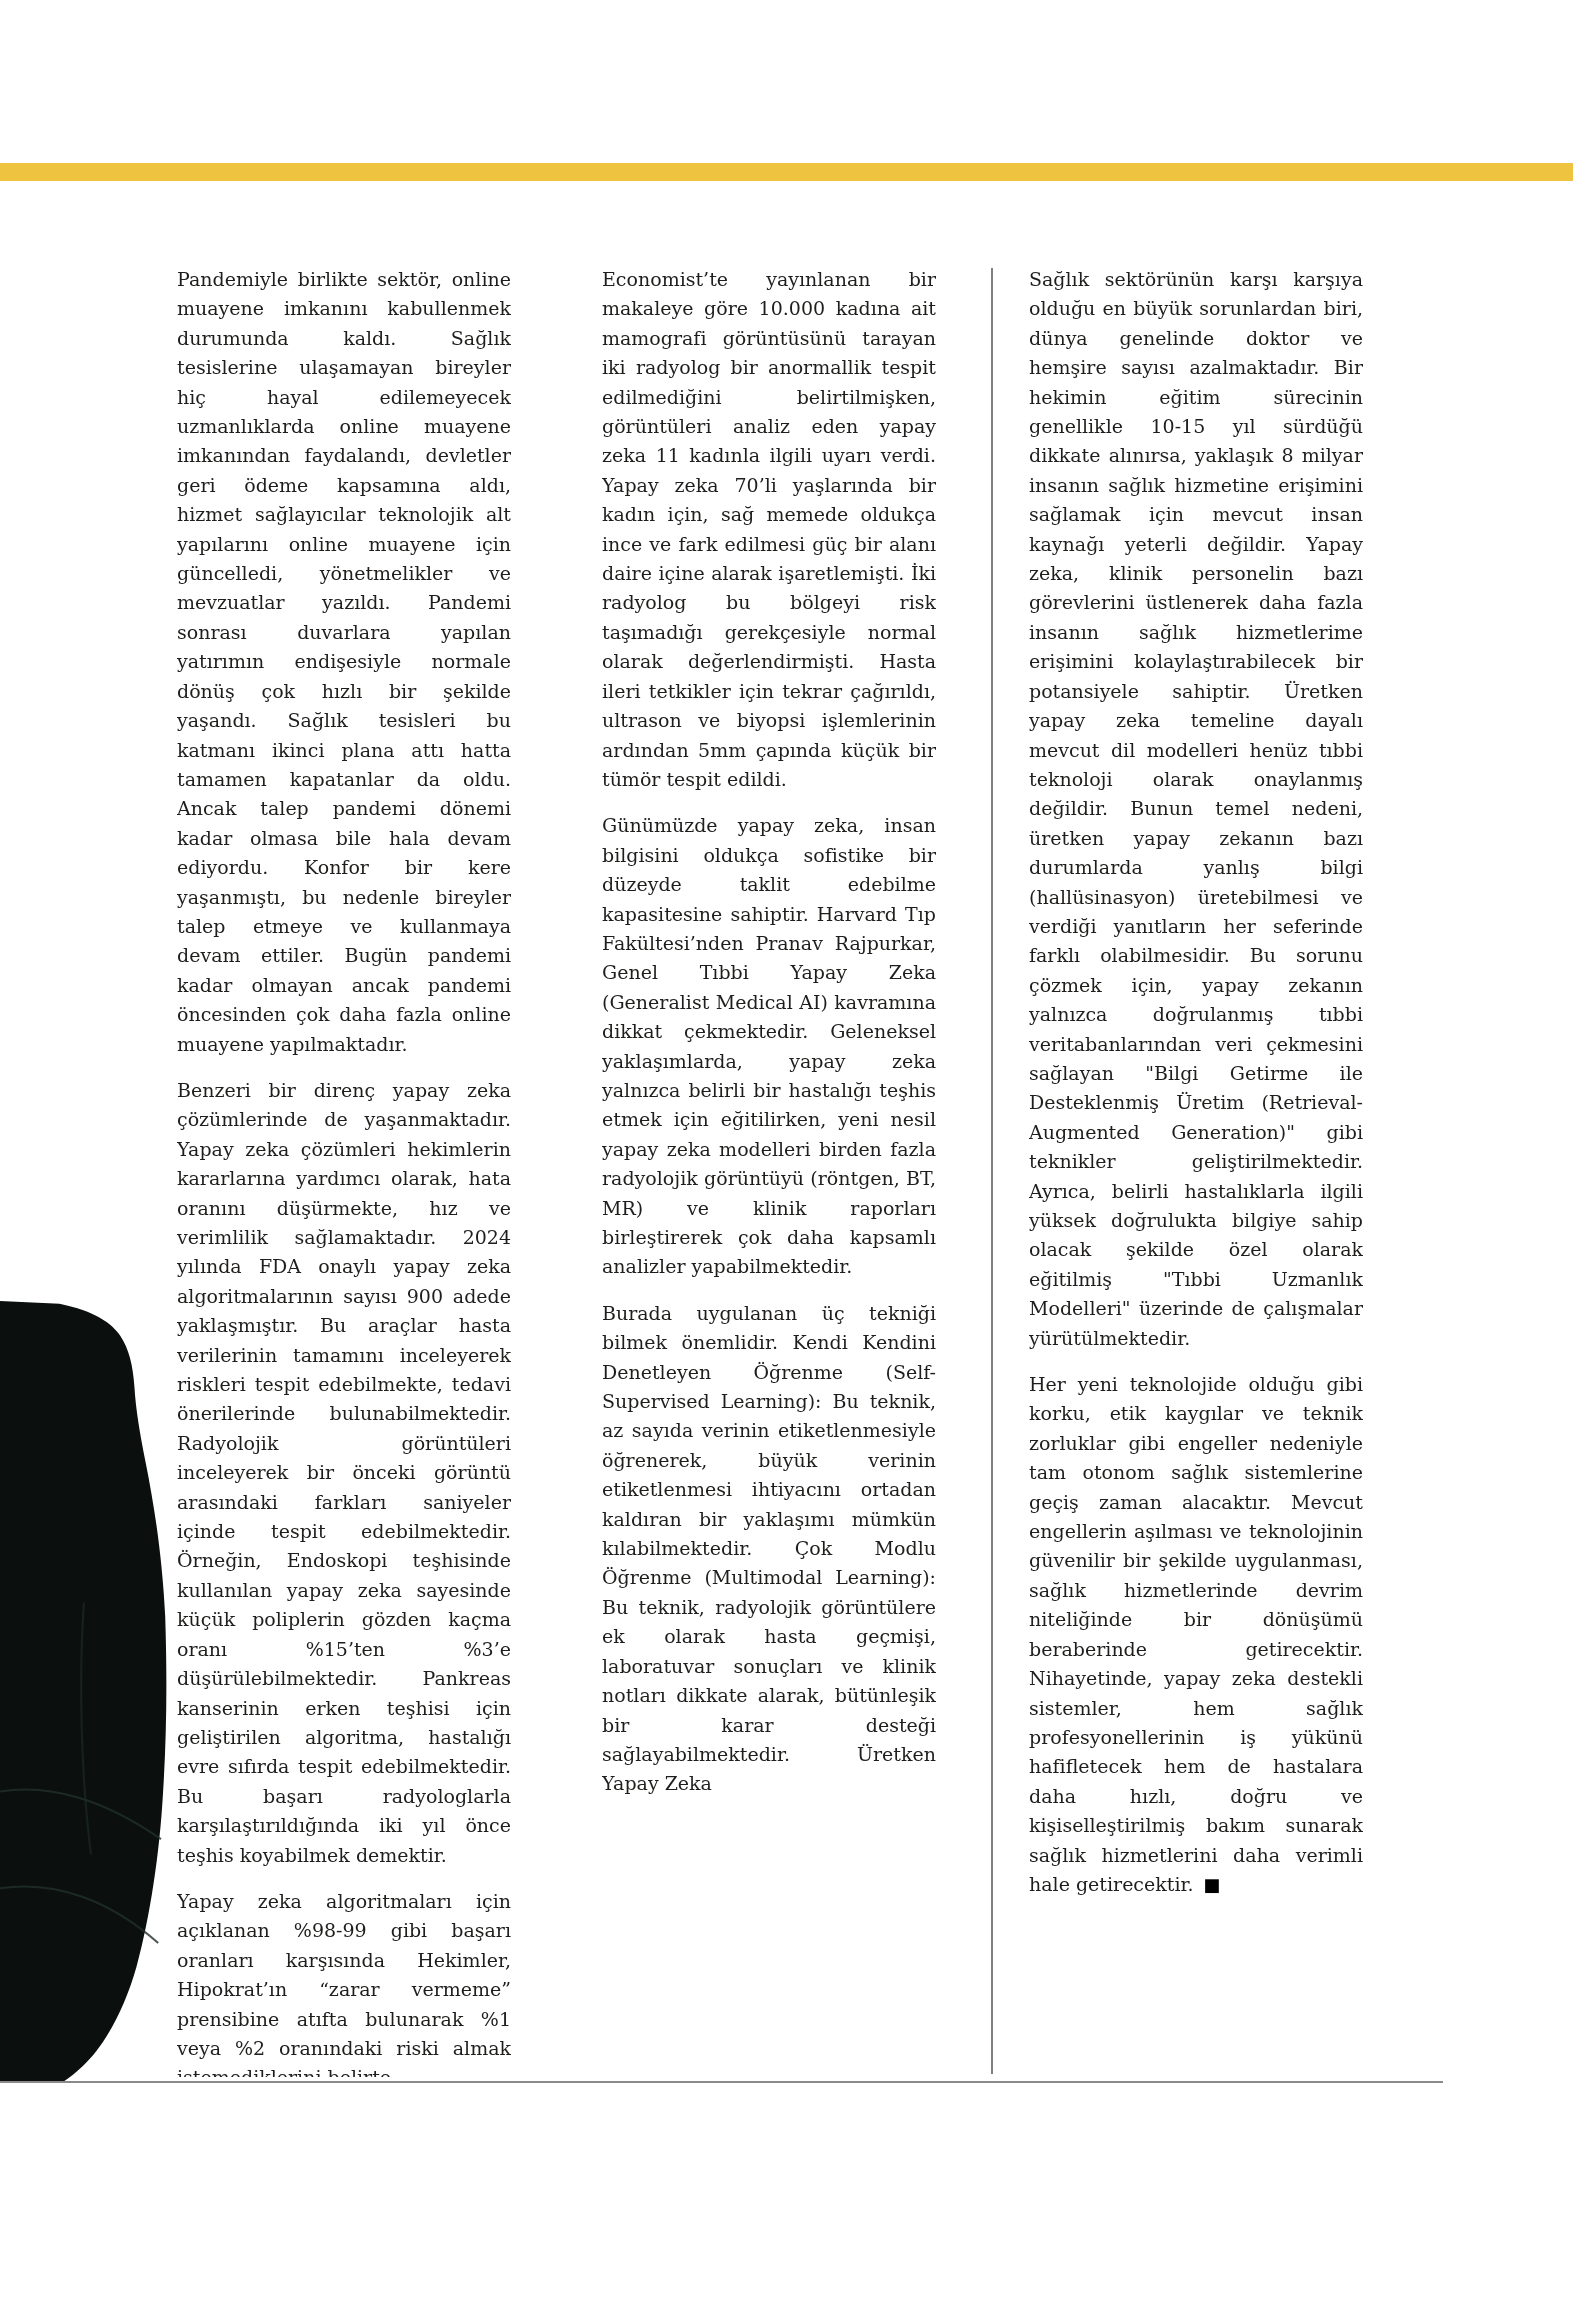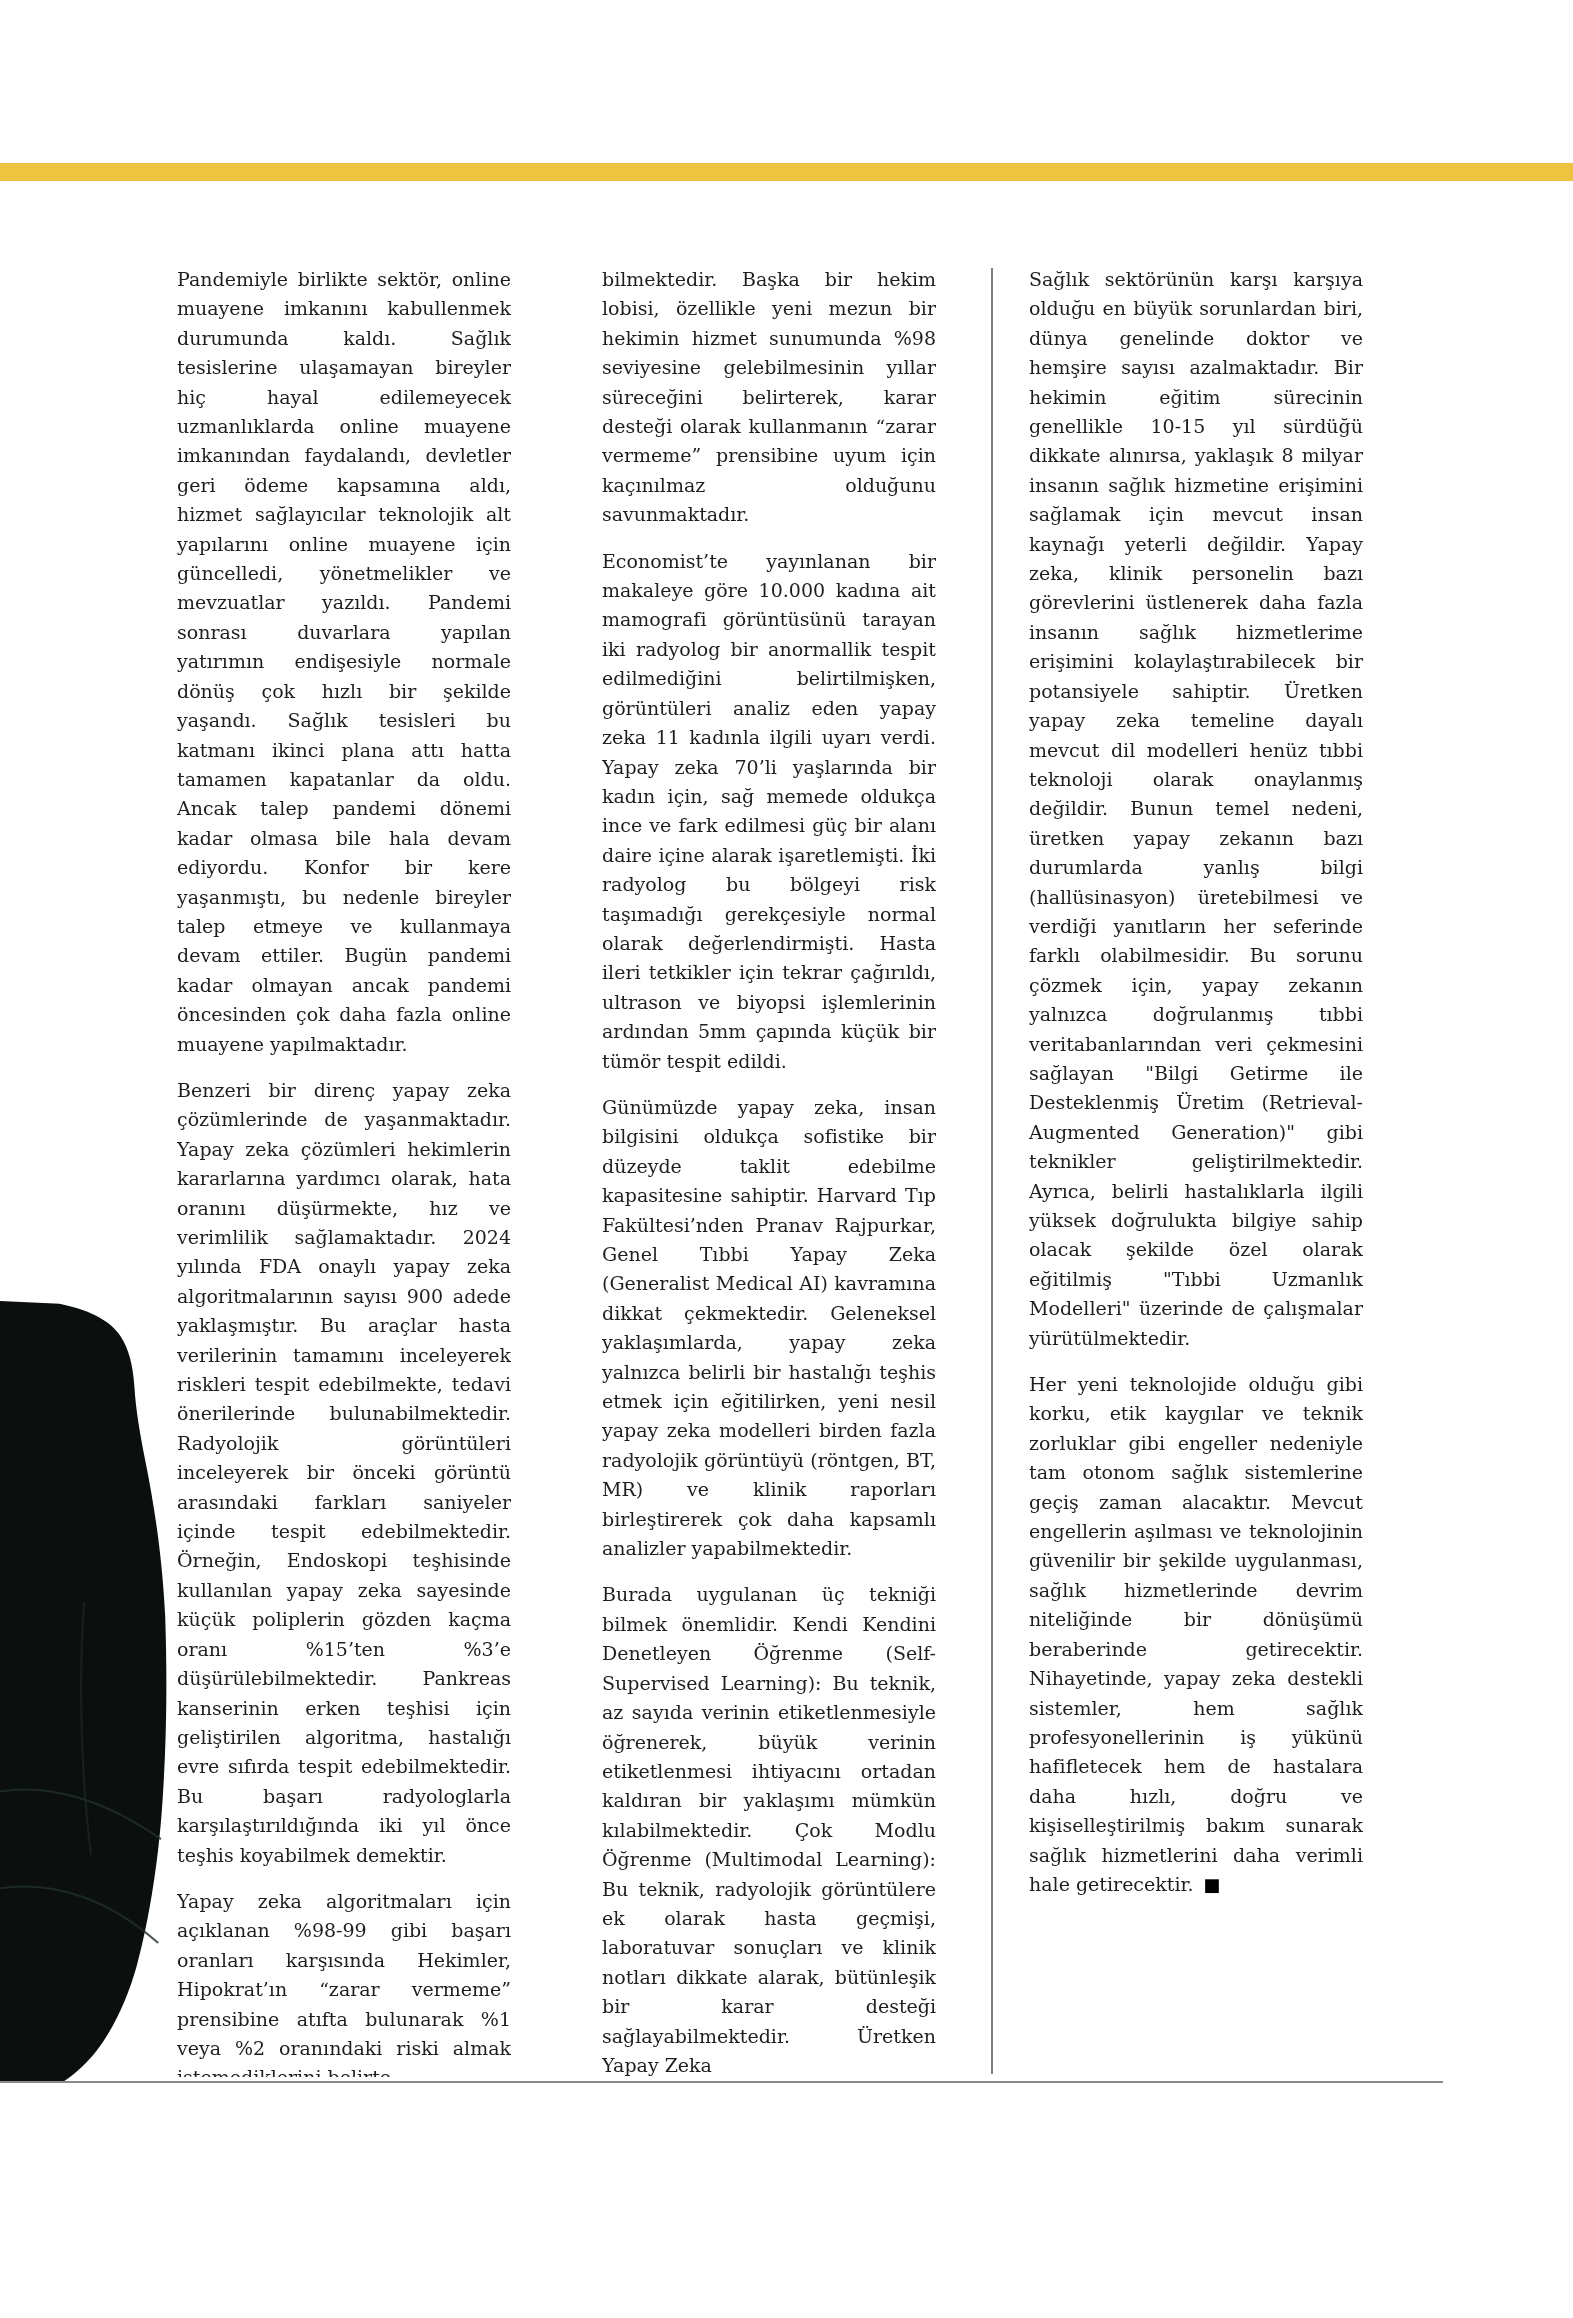--- a/index.html
+++ b/index.html
@@ -63,21 +63,20 @@
 
   <div class="accent-bar"></div>
 
   <div class="col" id="col-1">
     <p>Pandemiyle birlikte sektör, online muayene imkanını kabullenmek durumunda kaldı. Sağlık tesislerine ulaşamayan bireyler hiç hayal edilemeyecek uzmanlıklarda online muayene imkanından faydalandı, devletler geri ödeme kapsamına aldı, hizmet sağlayıcılar teknolojik alt yapılarını online muayene için güncelledi, yönetmelikler ve mevzuatlar yazıldı. Pandemi sonrası duvarlara yapılan yatırımın endişesiyle normale dönüş çok hızlı bir şekilde yaşandı. Sağlık tesisleri bu katmanı ikinci plana attı hatta tamamen kapatanlar da oldu. Ancak talep pandemi dönemi kadar olmasa bile hala devam ediyordu. Konfor bir kere yaşanmıştı, bu nedenle bireyler talep etmeye ve kullanmaya devam ettiler. Bugün pandemi kadar olmayan ancak pandemi öncesinden çok daha fazla online muayene yapılmaktadır.</p>
     <p>Benzeri bir direnç yapay zeka çözümlerinde de yaşanmaktadır. Yapay zeka çözümleri hekimlerin kararlarına yardımcı olarak, hata oranını düşürmekte, hız ve verimlilik sağlamaktadır. 2024 yılında FDA onaylı yapay zeka algoritmalarının sayısı 900 adede yaklaşmıştır. Bu araçlar hasta verilerinin tamamını inceleyerek riskleri tespit edebilmekte, tedavi önerilerinde bulunabilmektedir. Radyolojik görüntüleri inceleyerek bir önceki görüntü arasındaki farkları saniyeler içinde tespit edebilmektedir. Örneğin, Endoskopi teşhisinde kullanılan yapay zeka sayesinde küçük poliplerin gözden kaçma oranı %15’ten %3’e düşürülebilmektedir. Pankreas kanserinin erken teşhisi için geliştirilen algoritma, hastalığı evre sıfırda tespit edebilmektedir. Bu başarı radyologlarla karşılaştırıldığında iki yıl önce teşhis koyabilmek demektir.</p>
     <p>Yapay zeka algoritmaları için açıklanan %98-99 gibi başarı oranları karşısında Hekimler, Hipokrat’ın “zarar vermeme” prensibine atıfta bulunarak %1 veya %2 oranındaki riski almak istemediklerini belirte-</p>
   </div>
 
   <div class="col" id="col-2">
-    <p>bilmektedir. Başka bir hekim lobisi, özellikle yeni mezun bir hekimin hizmet sunumunda %98 seviyesine gelebilmesinin yıllar süreceğini belirterek, karar desteği olarak kullanmanın “zarar vermeme” prensibine uyum için kaçınılmaz olduğunu savunmaktadır.</p>
     <p>Economist’te yayınlanan bir makaleye göre 10.000 kadına ait mamografi görüntüsünü tarayan iki radyolog bir anormallik tespit edilmediğini belirtilmişken, görüntüleri analiz eden yapay zeka 11 kadınla ilgili uyarı verdi. Yapay zeka 70’li yaşlarında bir kadın için, sağ memede oldukça ince ve fark edilmesi güç bir alanı daire içine alarak işaretlemişti. İki radyolog bu bölgeyi risk taşımadığı gerekçesiyle normal olarak değerlendirmişti. Hasta ileri tetkikler için tekrar çağırıldı, ultrason ve biyopsi işlemlerinin ardından 5mm çapında küçük bir tümör tespit edildi.</p>
     <p>Günümüzde yapay zeka, insan bilgisini oldukça sofistike bir düzeyde taklit edebilme kapasitesine sahiptir. Harvard Tıp Fakültesi’nden Pranav Rajpurkar, Genel Tıbbi Yapay Zeka (Generalist Medical AI) kavramına dikkat çekmektedir. Geleneksel yaklaşımlarda, yapay zeka yalnızca belirli bir hastalığı teşhis etmek için eğitilirken, yeni nesil yapay zeka modelleri birden fazla radyolojik görüntüyü (röntgen, BT, MR) ve klinik raporları birleştirerek çok daha kapsamlı analizler yapabilmektedir.</p>
     <p>Burada uygulanan üç tekniği bilmek önemlidir. Kendi Kendini Denetleyen Öğrenme (Self-Supervised Learning): Bu teknik, az sayıda verinin etiketlenmesiyle öğrenerek, büyük verinin etiketlenmesi ihtiyacını ortadan kaldıran bir yaklaşımı mümkün kılabilmektedir. Çok Modlu Öğrenme (Multimodal Learning): Bu teknik, radyolojik görüntülere ek olarak hasta geçmişi, laboratuvar sonuçları ve klinik notları dikkate alarak, bütünleşik bir karar desteği sağlayabilmektedir. Üretken Yapay Zeka</p>
   </div>
 
   <div class="col" id="col-3">
     <p>Sağlık sektörünün karşı karşıya olduğu en büyük sorunlardan biri, dünya genelinde doktor ve hemşire sayısı azalmaktadır. Bir hekimin eğitim sürecinin genellikle 10-15 yıl sürdüğü dikkate alınırsa, yaklaşık 8 milyar insanın sağlık hizmetine erişimini sağlamak için mevcut insan kaynağı yeterli değildir. Yapay zeka, klinik personelin bazı görevlerini üstlenerek daha fazla insanın sağlık hizmetlerime erişimini kolaylaştırabilecek bir potansiyele sahiptir. Üretken yapay zeka temeline dayalı mevcut dil modelleri henüz tıbbi teknoloji olarak onaylanmış değildir. Bunun temel nedeni, üretken yapay zekanın bazı durumlarda yanlış bilgi (hallüsinasyon) üretebilmesi ve verdiği yanıtların her seferinde farklı olabilmesidir. Bu sorunu çözmek için, yapay zekanın yalnızca doğrulanmış tıbbi veritabanlarından veri çekmesini sağlayan "Bilgi Getirme ile Desteklenmiş Üretim (Retrieval-Augmented Generation)" gibi teknikler geliştirilmektedir. Ayrıca, belirli hastalıklarla ilgili yüksek doğrulukta bilgiye sahip olacak şekilde özel olarak eğitilmiş "Tıbbi Uzmanlık Modelleri" üzerinde de çalışmalar yürütülmektedir.</p>
     <p><span>Her yeni teknolojide olduğu gibi korku, etik kaygılar ve teknik zorluklar gibi engeller nedeniyle tam otonom sağlık sistemlerine geçiş zaman alacaktır. Mevcut engellerin aşılması ve teknolojinin güvenilir bir şekilde uygulanması, sağlık hizmetlerinde devrim niteliğinde bir dönüşümü beraberinde getirecektir. Nihayetinde, yapay zeka destekli sistemler, hem sağlık profesyonellerinin iş yükünü hafifletecek hem de hastalara daha hızlı, doğru ve kişiselleştirilmiş bakım sunarak sağlık hizmetlerini daha verimli hale getirecektir.</span><span class="end-mark">■</span></p>
   </div>
 

